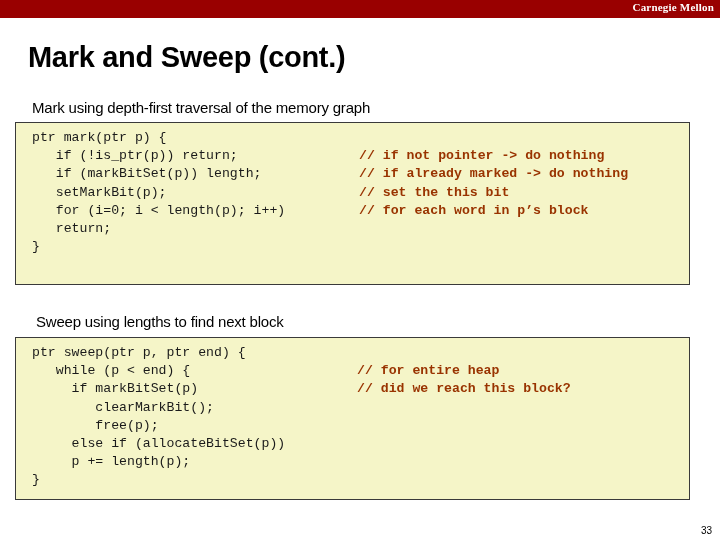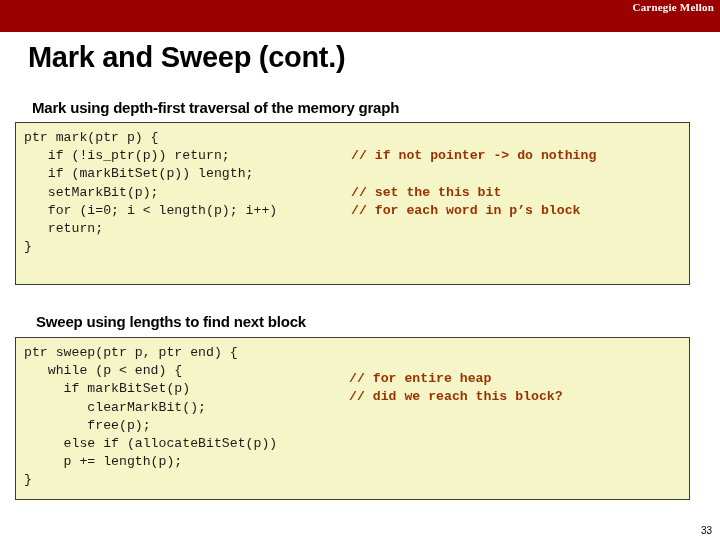--- a/index.html
+++ b/index.html
@@ -14,21 +14,21 @@
     overflow: hidden;
     position: relative;
   }
 
   
   .banner {
     position: absolute;
     left: 0;
     top: 0;
     width: 720px;
-    height: 32px;
+    height: 18px;
     background: #990000;
   }
   .banner-brand {
     position: absolute;
     right: 6px;
     top: 1px;
     color: #ffffff;
     font-family: "Liberation Serif", serif;
     font-size: 11px;
     font-weight: bold;
@@ -45,21 +45,21 @@
     font-weight: bold;
     color: #000000;
     letter-spacing: -0.3px;
     white-space: nowrap;
   }
 
   
   .section-heading {
     position: absolute;
     font-size: 15px;
-    font-weight: bold;
+    font-weight: normal;
     color: #000000;
     letter-spacing: -0.2px;
     white-space: nowrap;
   }
   #heading-mark { left: 32px; top: 99px; }
   #heading-sweep { left: 36px; top: 313px; }
 
   
   .code-block {
     position: absolute;
@@ -72,21 +72,21 @@
     font-size: 13.2px;
     line-height: 18.2px;
     color: #1a1a1a;
     overflow: hidden;
   }
   #code-mark { top: 122px; height: 163px; }
   #code-sweep { top: 337px; height: 163px; }
 
   .code-lines {
     position: relative;
-    padding: 6px 0 0 0;
+    padding: 6px 0 0 8px;
     text-align: center;
   }
   .code-row {
     position: relative;
     height: 18.2px;
     white-space: pre;
   }
   .code-text {
     position: absolute;
     left: 8px;
@@ -94,21 +94,21 @@
     white-space: pre;
   }
   .code-comment {
     position: absolute;
     top: 0;
     white-space: pre;
     color: #993300;
     font-weight: bold;
   }
   #code-mark .code-comment { left: 335px; }
-  #code-sweep .code-comment { left: 333px; margin-top: 8px; }
+  #code-sweep .code-comment { left: 333px; }
 
   
   .page-number {
     position: absolute;
     right: 8px;
     bottom: 4px;
     font-size: 10px;
     color: #000000;
   }
 </style>
@@ -128,20 +128,21 @@
     <div class="code-row">
       <span class="code-text">ptr mark(ptr p) {</span>
       <span class="code-comment"></span>
     </div>
     <div class="code-row">
       <span class="code-text">   if (!is_ptr(p)) return;</span>
       <span class="code-comment">// if not pointer -&gt; do nothing</span>
     </div>
     <div class="code-row">
       <span class="code-text">   if (markBitSet(p)) length;</span>
+      <span class="code-comment">// if already marked -&gt; do nothing</span>
     </div>
     <div class="code-row">
       <span class="code-text">   setMarkBit(p);</span>
       <span class="code-comment">// set the this bit</span>
     </div>
     <div class="code-row">
       <span class="code-text">   for (i=0; i &lt; length(p); i++)</span>
       <span class="code-comment">// for each word in p’s block</span>
     </div>
     <div class="code-row">

